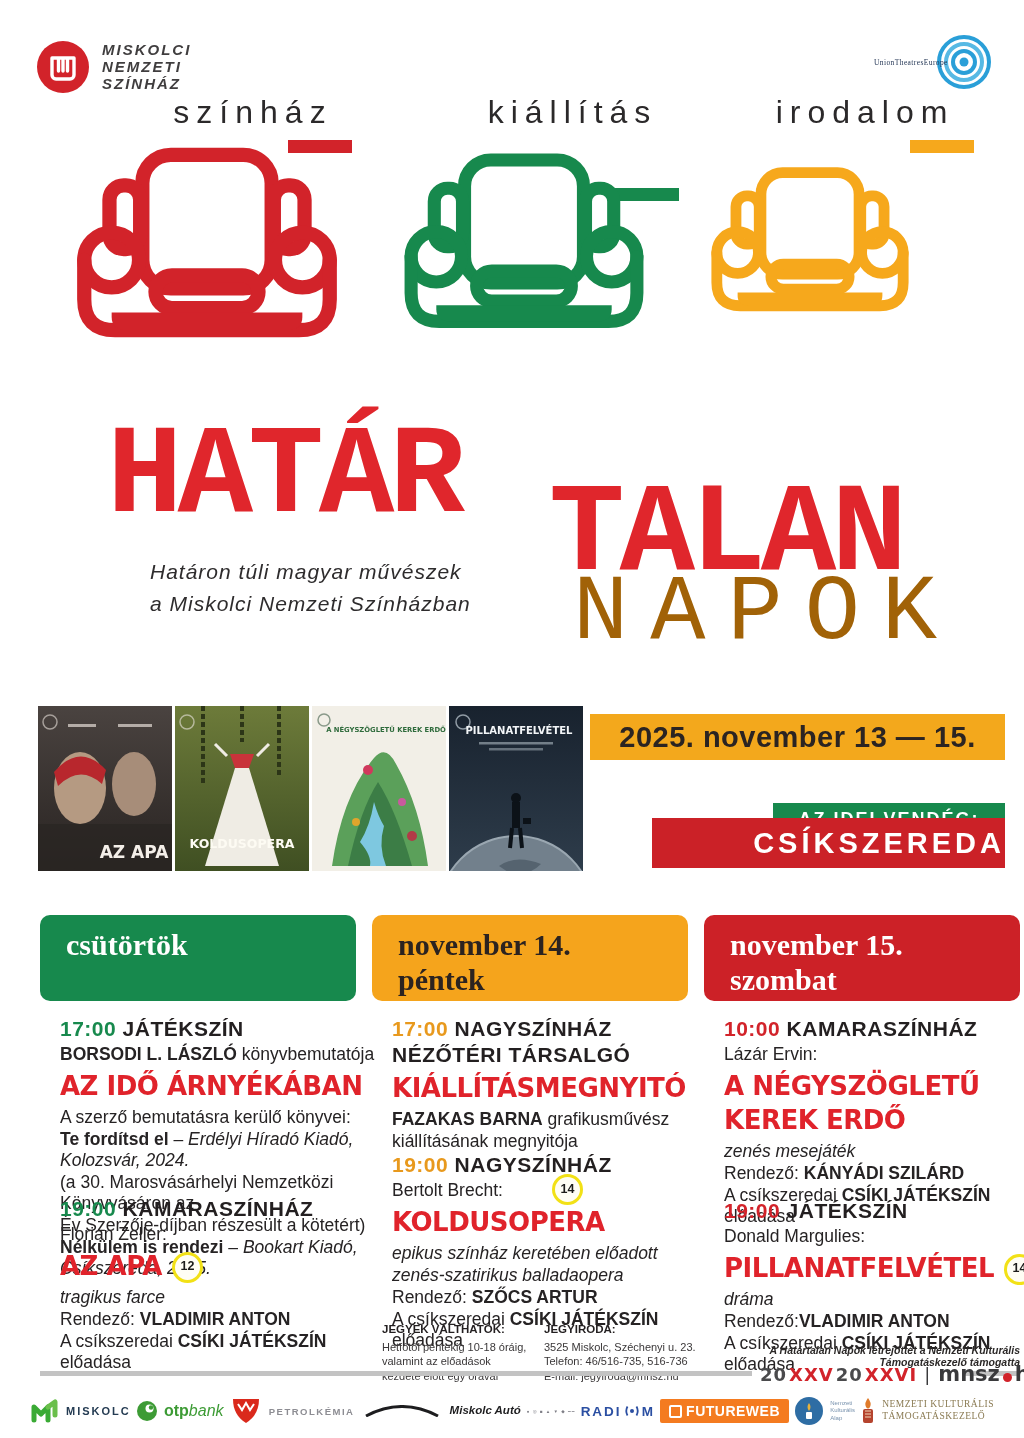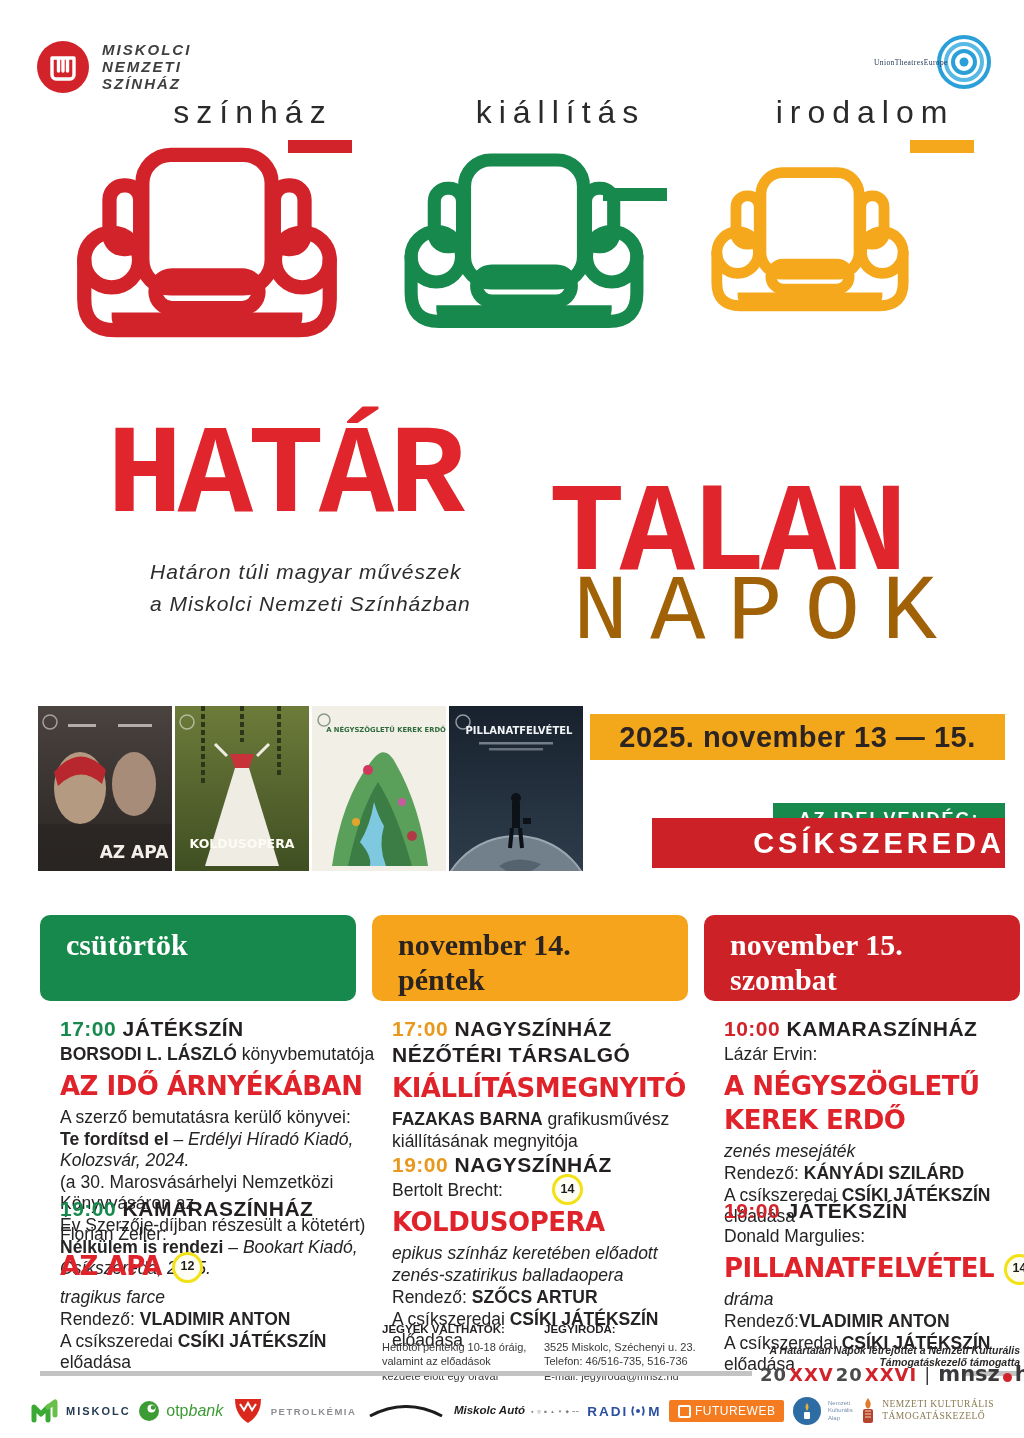--- a/index.html
+++ b/index.html
@@ -11,21 +11,21 @@
   .mnsz-logo{left:36px;top:40px;display:flex;gap:12px;align-items:flex-start;font-style:italic;}
   .mnsz-text{font-weight:bold;font-size:15px;line-height:1.13;letter-spacing:2px;color:#403e3f;padding-top:2px;}
   .ute{left:936px;top:34px;width:56px;height:56px;}
   .ute-label{position:absolute;left:-62px;top:24px;width:150px;font-family:"Liberation Serif",serif;
              font-size:7.5px;color:#1d3050;letter-spacing:.4px;white-space:nowrap;}
 
   
   .cat{position:absolute;top:94px;display:flex;flex-direction:column;align-items:center;}
   .cat-label{font-size:32px;letter-spacing:7px;color:#2b292a;}
   .cat-bar{width:64px;height:13px;margin-top:9px;align-self:flex-end;margin-right:-14px;}
-  .cat1{left:168px;width:170px;} .cat2{left:468px;width:185px;gap:48px;} .cat3{left:770px;width:190px;}
+  .cat1{left:168px;width:170px;} .cat2{left:480px;width:185px;gap:48px;} .cat3{left:770px;width:190px;}
 
   
   .chair{position:absolute;}
   .chair svg{display:block;width:100%;height:auto;}
   .chair-red{color:#d2232a;left:70px;top:146px;width:274px;}
   .chair-green{color:#17894d;left:398px;top:152px;width:252px;}
   .chair-yellow{color:#f6a81c;left:706px;top:166px;width:208px;}
 
   
   .t-word{position:absolute;font-family:Liberation Mono, monospace;font-weight:800;line-height:1;white-space:nowrap;margin-left:11px;}
@@ -82,27 +82,27 @@
   .season{left:760px;top:1362px;display:flex;align-items:center;gap:2px;font-family:"DejaVu Sans",sans-serif;
           font-weight:bold;font-size:18px;color:#4a4a4c;letter-spacing:1px;}
   .season .red{color:#d2232a;} .season .pipe{color:#3a3a3c;margin:0 5px;font-weight:400;}
   .season .site{font-size:21px;letter-spacing:0;color:#3a3a3c;}
   .season .dot{width:9px;height:9px;border-radius:50%;background:#d2232a;display:inline-block;margin:6px 1px 0;}
 
   
   .sponsors{left:30px;top:1388px;width:964px;height:46px;display:flex;align-items:center;justify-content:space-between;}
   .sp{display:flex;align-items:center;gap:6px;}
   .sp-miskolc-txt{font-size:11px;font-weight:bold;letter-spacing:2px;color:#243b52;}
-  .sp-otp{font-size:16px;color:#3d9b35;} .sp-otp .b{font-weight:normal;} .sp-otp .i{font-style:italic;}
+  .sp-otp{font-size:16px;color:#3d9b35;} .sp-otp .b{font-weight:bold;} .sp-otp .i{font-style:italic;}
   .sp-mol-txt{font-size:9.5px;font-weight:bold;letter-spacing:1.5px;color:#8d8d93;}
   .sp-auto{display:flex;flex-direction:row;align-items:center;line-height:1;}
   .sp-auto-txt{font-size:11.5px;font-weight:bold;color:#1d1d1f;font-style:italic;}
   .sp-auto-sub{font-size:4.5px;color:#7d7d85;letter-spacing:1px;margin-top:2px;}
   .sp-radiom{font-size:13.5px;font-weight:bold;color:#2b4fa2;letter-spacing:2px;display:flex;align-items:center;gap:1px;}
-  .sp-fw{background:#f47b20;color:#fff;font-size:12px;font-weight:normal;padding:4px 9px;border-radius:2px;
+  .sp-fw{background:#f47b20;color:#fff;font-size:14px;font-weight:bold;padding:4px 9px;border-radius:2px;
          letter-spacing:.5px;display:flex;align-items:center;gap:4px;justify-content:flex-end;}
   .sp-fw .sq{width:9px;height:9px;border:2px solid #fff;border-radius:2px;display:inline-block;}
   .sp-nka-txt{font-size:6px;color:#7791ad;line-height:1.25;}
   .sp-nkt-txt{font-family:"Liberation Serif",serif;font-size:9.5px;letter-spacing:.5px;color:#8a7a52;line-height:1.25;}
 </style>
 </head>
 <body>
 
 <div class="page">
 

